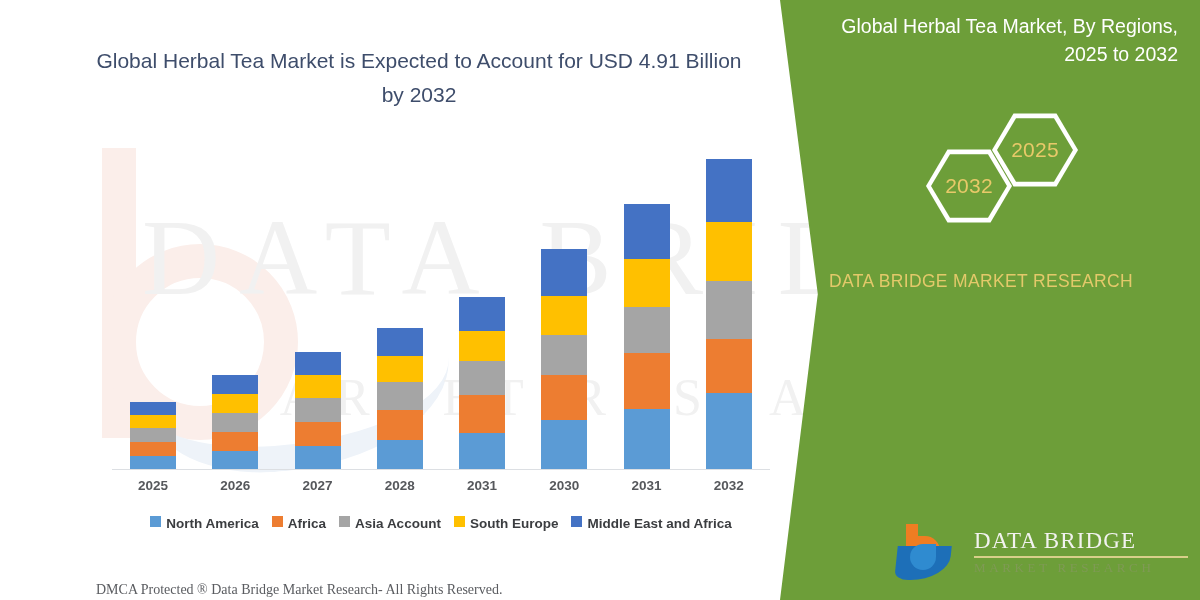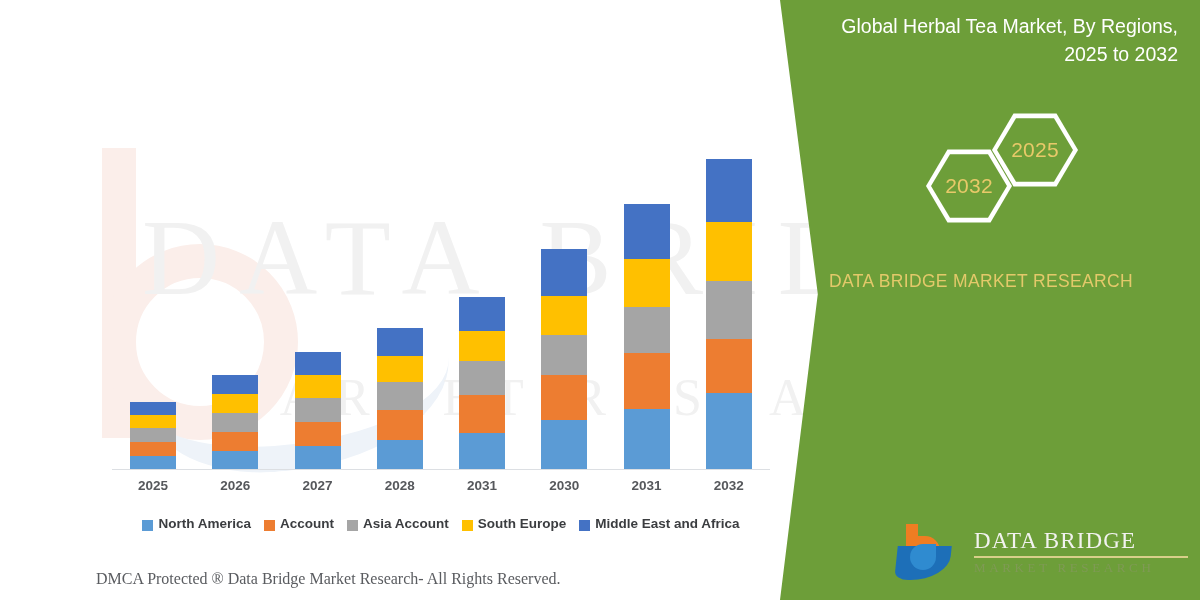--- a/index.html
+++ b/index.html
@@ -138,31 +138,31 @@
   }
   .xlabels span {
     width:46px; text-align:center; color:#56585c;
     font-size:13.5px; font-weight:bold;
   }
 
   .legend {
     position:absolute; left:112px; top:512px; width:658px; height:22px;
     display:flex; align-items:center; justify-content:center; gap:13px;
   }
-  .lg-item { display:flex; align-items:flex-end; gap:5px; }
+  .lg-item { display:flex; align-items:flex-start; gap:5px; }
   .lg-swatch { width:11px; height:11px; flex:none; }
   .lg-text { color:#3b3d40; font-size:13.5px; font-weight:bold; white-space:nowrap; }
 
   .footer {
     position:absolute; left:0; top:566px; width:790px; height:24px;
   }
   .footer .fl {
-    position:absolute; left:96px; top:4px;
+    position:absolute; left:96px; top:16px;
     font-family:"Liberation Serif", serif;
-    color:#5a5c60; font-size:16px; white-space:nowrap;
+    color:#5a5c60; font-size:14px; white-space:nowrap;
   }
   .footer .fr {
     position:absolute; left:430px; top:0;
     font-family:"Liberation Serif", serif;
     color:#5a5c60; font-size:10.5px; white-space:nowrap;
   }
 </style>
 </head>
 <body>
 
@@ -171,20 +171,21 @@
   <div class="wm-layer">
     <div class="wm-logo">
       <div class="stem"></div>
       <div class="bowl"></div>
     </div>
     <div class="wm-swoosh"></div>
     <div class="wm-text wm-top">DATA BRIDGE</div>
     <div class="wm-text wm-bot">MARKET RESEARCH</div>
   </div>
 
+  <div class="chart-title">Global Herbal Tea Market is Expected to Account for USD 4.91 Billion by 2032</div>
 
   <div class="plot">
     <div class="bars">
         <div class="bar">
           <div class="seg" style="height: 12.9594px; background: rgb(68, 114, 196);"></div>
           <div class="seg" style="height: 12.9594px; background: rgb(255, 192, 0);"></div>
           <div class="seg" style="height: 13.9562px; background: rgb(165, 165, 165);"></div>
           <div class="seg" style="height: 13.9562px; background: rgb(237, 125, 49);"></div>
           <div class="seg" style="height: 12.9594px; background: rgb(91, 155, 213);"></div>
         </div>
@@ -252,21 +253,21 @@
       <span>2032</span>
     </div>
 
   <div class="legend">
       <div class="lg-item">
         <span class="lg-swatch" style="background: rgb(91, 155, 213);"></span>
         <span class="lg-text">North America</span>
       </div>
       <div class="lg-item">
         <span class="lg-swatch" style="background: rgb(237, 125, 49);"></span>
-        <span class="lg-text">Account</span>
+        <span class="lg-text">Africa</span>
       </div>
       <div class="lg-item">
         <span class="lg-swatch" style="background: rgb(165, 165, 165);"></span>
         <span class="lg-text">Asia Account</span>
       </div>
       <div class="lg-item">
         <span class="lg-swatch" style="background: rgb(255, 192, 0);"></span>
         <span class="lg-text">South Europe</span>
       </div>
       <div class="lg-item">

